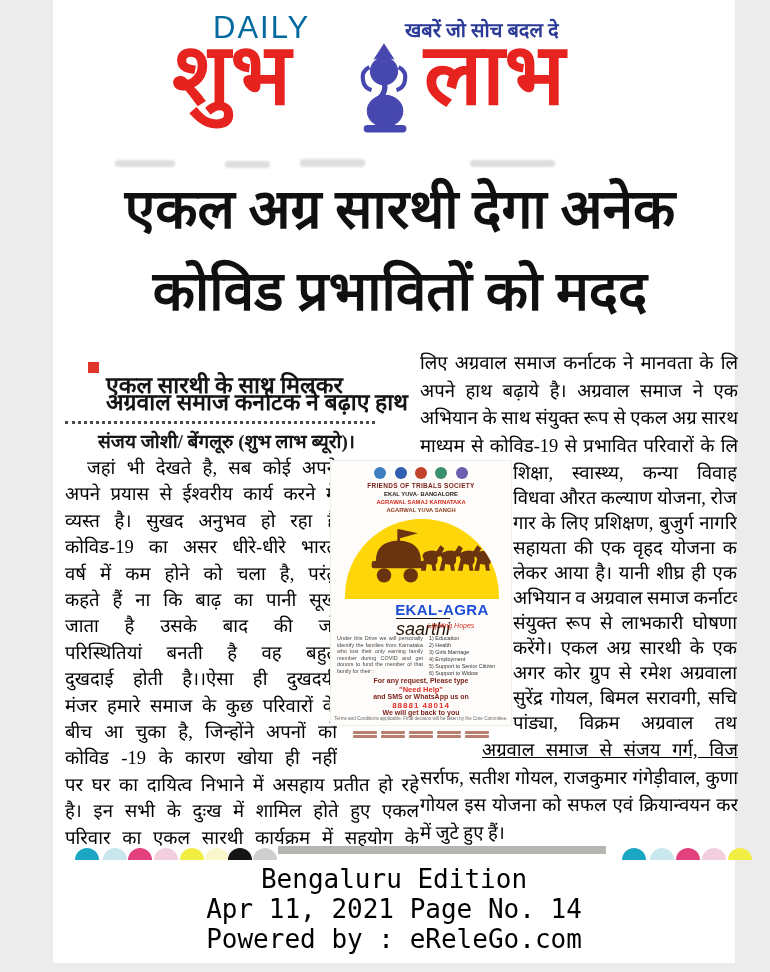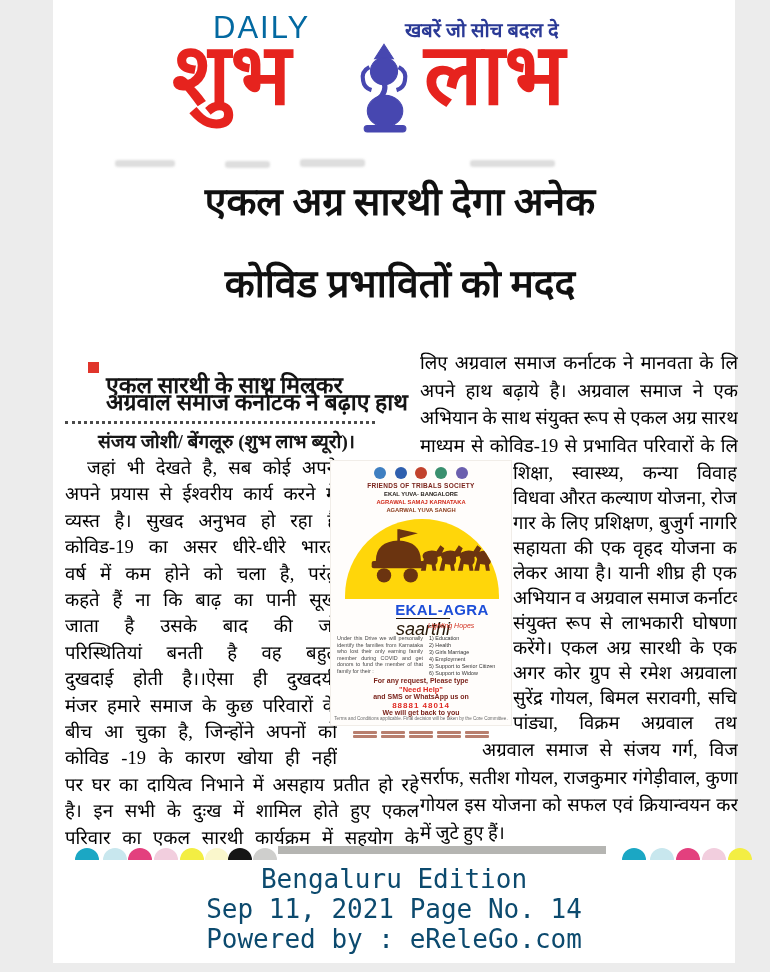--- a/index.html
+++ b/index.html
@@ -8,21 +8,21 @@
   .paper{position:absolute;left:53px;top:0;width:682px;height:963px;background:#ffffff;}
   .abs{position:absolute;}
   .dev{font-family:"Liberation Serif","DejaVu Serif",serif;}
 
   
   .daily{font-size:31px;font-weight:400;letter-spacing:2px;color:#0369a1;}
   .tagline{font-size:20px;font-weight:700;color:#2b3a96;}
   .mast-title{font-size:86px;font-weight:700;color:#e6231e;line-height:1;}
 
   
-  .headline{width:680px;text-align:center;font-weight:700;color:#101010;font-size:39px;line-height:1.0;white-space:nowrap;}
+  .headline{width:680px;text-align:center;font-weight:700;color:#101010;font-size:55px;line-height:1.0;white-space:nowrap;}
   .subline{font-size:23px;font-weight:700;color:#141414;white-space:nowrap;}
   .bullet{width:11px;height:11px;}
   .dotsep{border-top:3px dotted #4a4a4a;height:0;}
   .byline{font-size:19px;font-weight:700;color:#161616;white-space:nowrap;}
   .bodyline{font-size:18.5px;white-space:nowrap;color:#000000;
             text-align:justify;text-align-last:justify;overflow:hidden;}
   .lh-a .bodyline{line-height:26.4px;height:26.4px;}
   .lh-b .bodyline{line-height:27.5px;height:27.5px;}
   .lh-c .bodyline{line-height:25px;height:25px;}
   .ghost{background:#dedede;border-radius:3px;filter:blur(1px);}
@@ -45,21 +45,21 @@
   .req-red{font-size:7.5px;font-weight:800;color:#e02a22;}
   .req-phone{font-size:8px;font-weight:800;letter-spacing:1px;color:#e02a22;}
   .terms{font-size:4.6px;color:#6a6a6a;}
   .namebar{display:inline-block;width:24px;height:3.5px;background:#a0543f;opacity:.75;margin:0 2px;border-radius:1px;}
 
   
   .dot{width:24px;height:12px;border-radius:12px 12px 0 0;}
   .printbar{left:278px;top:846px;width:328px;height:8px;background:#b5b5b2;}
   .footer-line{left:53px;width:682px;text-align:center;
                font-family:"DejaVu Sans Mono","Liberation Mono",monospace;
-               font-size:26px;line-height:30px;color:#0c4a6e;white-space:nowrap;}
+               font-size:26px;line-height:30px;color:#000000;white-space:nowrap;}
 </style>
 </head>
 <body>
 
 <div class="page">
   <div class="paper"></div>
 
   <div class="abs daily" style="left:213px;top:10px;">DAILY</div>
   <div class="abs tagline dev" style="left:405px;top:16px;">खबरें जो सोच बदल दे</div>
   <div class="abs mast-title dev" style="left:172px;top:32px;">शुभ</div>
@@ -123,21 +123,21 @@
     <div class="bodyline dev">सहायता की एक वृहद योजना क</div>
     <div class="bodyline dev">लेकर आया है। यानी शीघ्र ही एक</div>
     <div class="bodyline dev">अभियान व अग्रवाल समाज कर्नाटक</div>
     <div class="bodyline dev">संयुक्त रूप से लाभकारी घोषणा</div>
     <div class="bodyline dev">करेंगे। एकल अग्र सारथी के एक</div>
     <div class="bodyline dev">अगर कोर  ग्रुप से रमेश अग्रवाला</div>
     <div class="bodyline dev">सुरेंद्र गोयल, बिमल सरावगी, सचि</div>
     <div class="bodyline dev">पांड्या, विक्रम अग्रवाल तथ</div>
   </div>
   <div class="abs lh-b" style="left:420px;top:737px;width:318px;">
-    <div class="bodyline dev" style="text-indent:62px;">अग्रवाल समाज से संजय गर्ग, विज</div>
+    <div class="bodyline dev" style="text-indent:62px;text-decoration:underline;">अग्रवाल समाज से संजय गर्ग, विज</div>
     <div class="bodyline dev">सर्राफ, सतीश गोयल, राजकुमार गंगेड़ीवाल, कुणा</div>
     <div class="bodyline dev">गोयल इस योजना को सफल एवं क्रियान्वयन कर</div>
     <div class="bodyline dev" style="text-align-last:left;">में जुटे हुए हैं।</div>
   </div>
 
   <div class="abs flyer">
     <div class="abs ctr" style="top:4px;">
       <span class="logo-dot" style="background:#3f7fc1;"></span>
       <span class="logo-dot" style="background:#2f5fae;"></span>
       <span class="logo-dot" style="background:#c2422c;"></span>
@@ -208,15 +208,15 @@
   <div class="abs dot" style="left: 228px; top: 848px; background-color: rgb(21, 21, 21);"></div>
   <div class="abs dot" style="left: 253px; top: 848px; background-color: rgb(207, 207, 205);"></div>
   <div class="abs printbar"></div>
   <div class="abs dot" style="left: 622px; top: 848px; background-color: rgb(27, 167, 196);"></div>
   <div class="abs dot" style="left: 650px; top: 848px; background-color: rgb(200, 231, 238);"></div>
   <div class="abs dot" style="left: 676px; top: 848px; background-color: rgb(227, 64, 126);"></div>
   <div class="abs dot" style="left: 702px; top: 848px; background-color: rgb(242, 206, 222);"></div>
   <div class="abs dot" style="left: 728px; top: 848px; background-color: rgb(243, 238, 67);"></div>
 
   <div class="abs footer-line" style="top:864px;">Bengaluru Edition</div>
-  <div class="abs footer-line" style="top:894px;">Sep 11, 2021 Page No. 14</div>
+  <div class="abs footer-line" style="top:894px;">Apr 11, 2021 Page No. 14</div>
   <div class="abs footer-line" style="top:924px;">Powered by : eReleGo.com</div>
 </div>
 
 </body></html>

